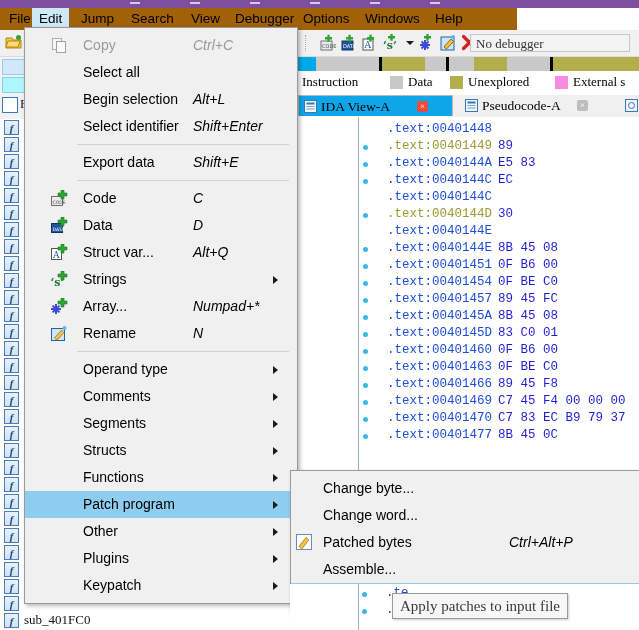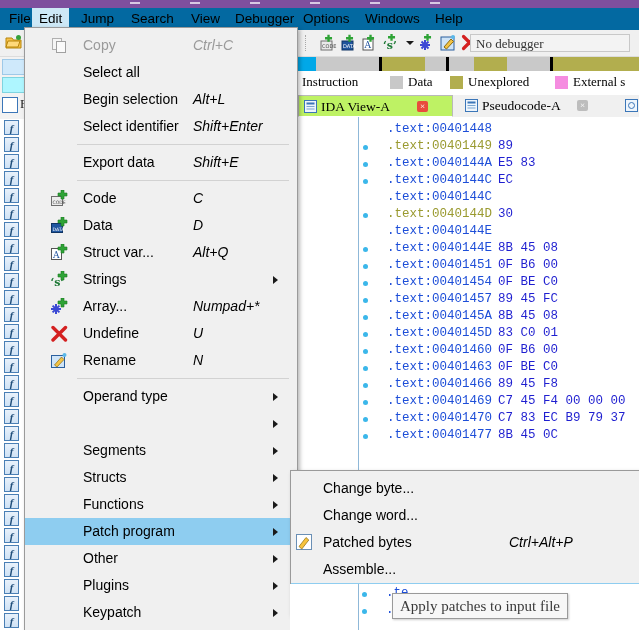--- a/index.html
+++ b/index.html
@@ -10,21 +10,21 @@
     font-size:12px;color:#000;
     -webkit-font-smoothing:antialiased;
   }
   .abs{position:absolute;}
 
   
   #title-strip{left:0;top:0;width:639px;height:8px;background:#7e4f9e;}
   #title-strip .tick{position:absolute;top:2px;width:10px;height:2px;background:#d8c8e4;}
 
   
-  #menubar{left:0;top:8px;width:639px;height:22px;background:#0369a1;}
+  #menubar{left:0;top:8px;width:517px;height:22px;background:#a16207;}
   #menubar .mi{
     position:absolute;top:0;height:22px;line-height:22px;
     padding:0 7px;font-size:13.5px;color:#000;white-space:nowrap;
   }
   #menubar .mi.active{background:#cde8f6;}
 
   
   #toolbar{left:0;top:30px;width:639px;height:26px;background:#f0f0f0;border-bottom:1px solid #dcdcdc;}
   .tb-ico{position:absolute;top:4px;width:17px;height:17px;}
   #tb-sep1,#tb-sep2,#tb-sep3{position:absolute;top:5px;width:1px;height:16px;
@@ -44,21 +44,21 @@
 
   
   #legend{left:290px;top:73px;width:349px;height:20px;background:#fff;}
   #legend .sw{position:absolute;top:3px;width:13px;height:13px;}
   #legend .lb{position:absolute;top:1px;font-family:"Liberation Serif",serif;font-size:13px;color:#000000;white-space:nowrap;}
 
   
   #tabbar{left:290px;top:95px;width:349px;height:22px;background:#f0f0f0;border-bottom:1px solid #b9b9b9;}
   .tab{position:absolute;top:0;height:22px;line-height:22px;
       font-family:"Liberation Serif",serif;font-size:13.5px;color:#000;white-space:nowrap;}
-  .tab.sel{background:#bef264;border:1px solid #b9b9b9;border-bottom:1px solid #fff;box-sizing:border-box;}
+  .tab.sel{background:#0ea5e9;border:1px solid #b9b9b9;border-bottom:1px solid #fff;box-sizing:border-box;}
   .tab .ti{position:absolute;left:5px;top:4px;width:13px;height:13px;}
   .tab .tl{position:absolute;left:22px;top:0;}
   .tab .tx{position:absolute;top:5px;width:11px;height:11px;font-size:9px;line-height:11px;text-align:center;}
 
   
   #disasm{left:290px;top:117px;width:349px;height:513px;background:#fff;}
   #disasm-inner{position:absolute;left:68px;top:0;right:0;bottom:0;background:#fff;border-left:1px solid #8fb8d8;}
   #disasm-topsel{position:absolute;left:68px;top:0;width:281px;height:4px;background:#2b9fe0;}
   .asm-row{position:relative;height:17px;white-space:nowrap;font-family:"Liberation Mono",monospace;font-size:12.5px;}
   .asm-dot{position:absolute;left:-24px;top:6px;width:5px;height:5px;border-radius:3px;background:#3bb7ea;}
@@ -504,43 +504,35 @@
           <path d="M5 6 L5 16 M0 11 L10 11 M1.6 7.6 L8.4 14.4 M8.4 7.6 L1.6 14.4" stroke="#3b49d4" stroke-width="2"></path>
           <path d="M10 0h3v3h3v3h-3v3h-3V6H7V3h3z" fill="#2ea336" stroke="#1c7a24" stroke-width=".6"></path>
         </svg>
       </span>
       <span class="lbl">Array...</span>
       <span class="acc">Numpad+*</span>
     </div>
     <div class="row">
       <span class="ico">
         <svg class="svgico" width="17" height="17" viewBox="0 0 17 17">
-          <path d="M2 2.5 L14.5 15 M14.5 2.5 L2 15" stroke="#d42020" stroke-width="3.4" stroke-linecap="round"></path>
-        </svg>
-      </span>
-      <span class="lbl">Undefine</span>
-      <span class="acc">U</span>
-    </div>
-    <div class="row">
-      <span class="ico">
-        <svg class="svgico" width="17" height="17" viewBox="0 0 17 17">
           <rect x="0.5" y="3.5" width="13" height="12" fill="#cfe4f7" stroke="#2a5f9e"></rect>
           <path d="M3.5 13 L10.5 5 L13 7.5 L6 15z" fill="#f3c344" stroke="#8a6a10" stroke-width=".7"></path>
           <circle cx="13.5" cy="3" r="2" fill="#5ab8e8"></circle>
         </svg>
       </span>
       <span class="lbl">Rename</span>
       <span class="acc">N</span>
     </div>
     <div class="sep"></div>
     <div class="row">
       <span class="lbl">Operand type</span>
       <span class="arrow"></span>
     </div>
     <div class="row">
+      <span class="lbl">Comments</span>
       <span class="arrow"></span>
     </div>
     <div class="row">
       <span class="lbl">Segments</span>
       <span class="arrow"></span>
     </div>
     <div class="row">
       <span class="lbl">Structs</span>
       <span class="arrow"></span>
     </div>

